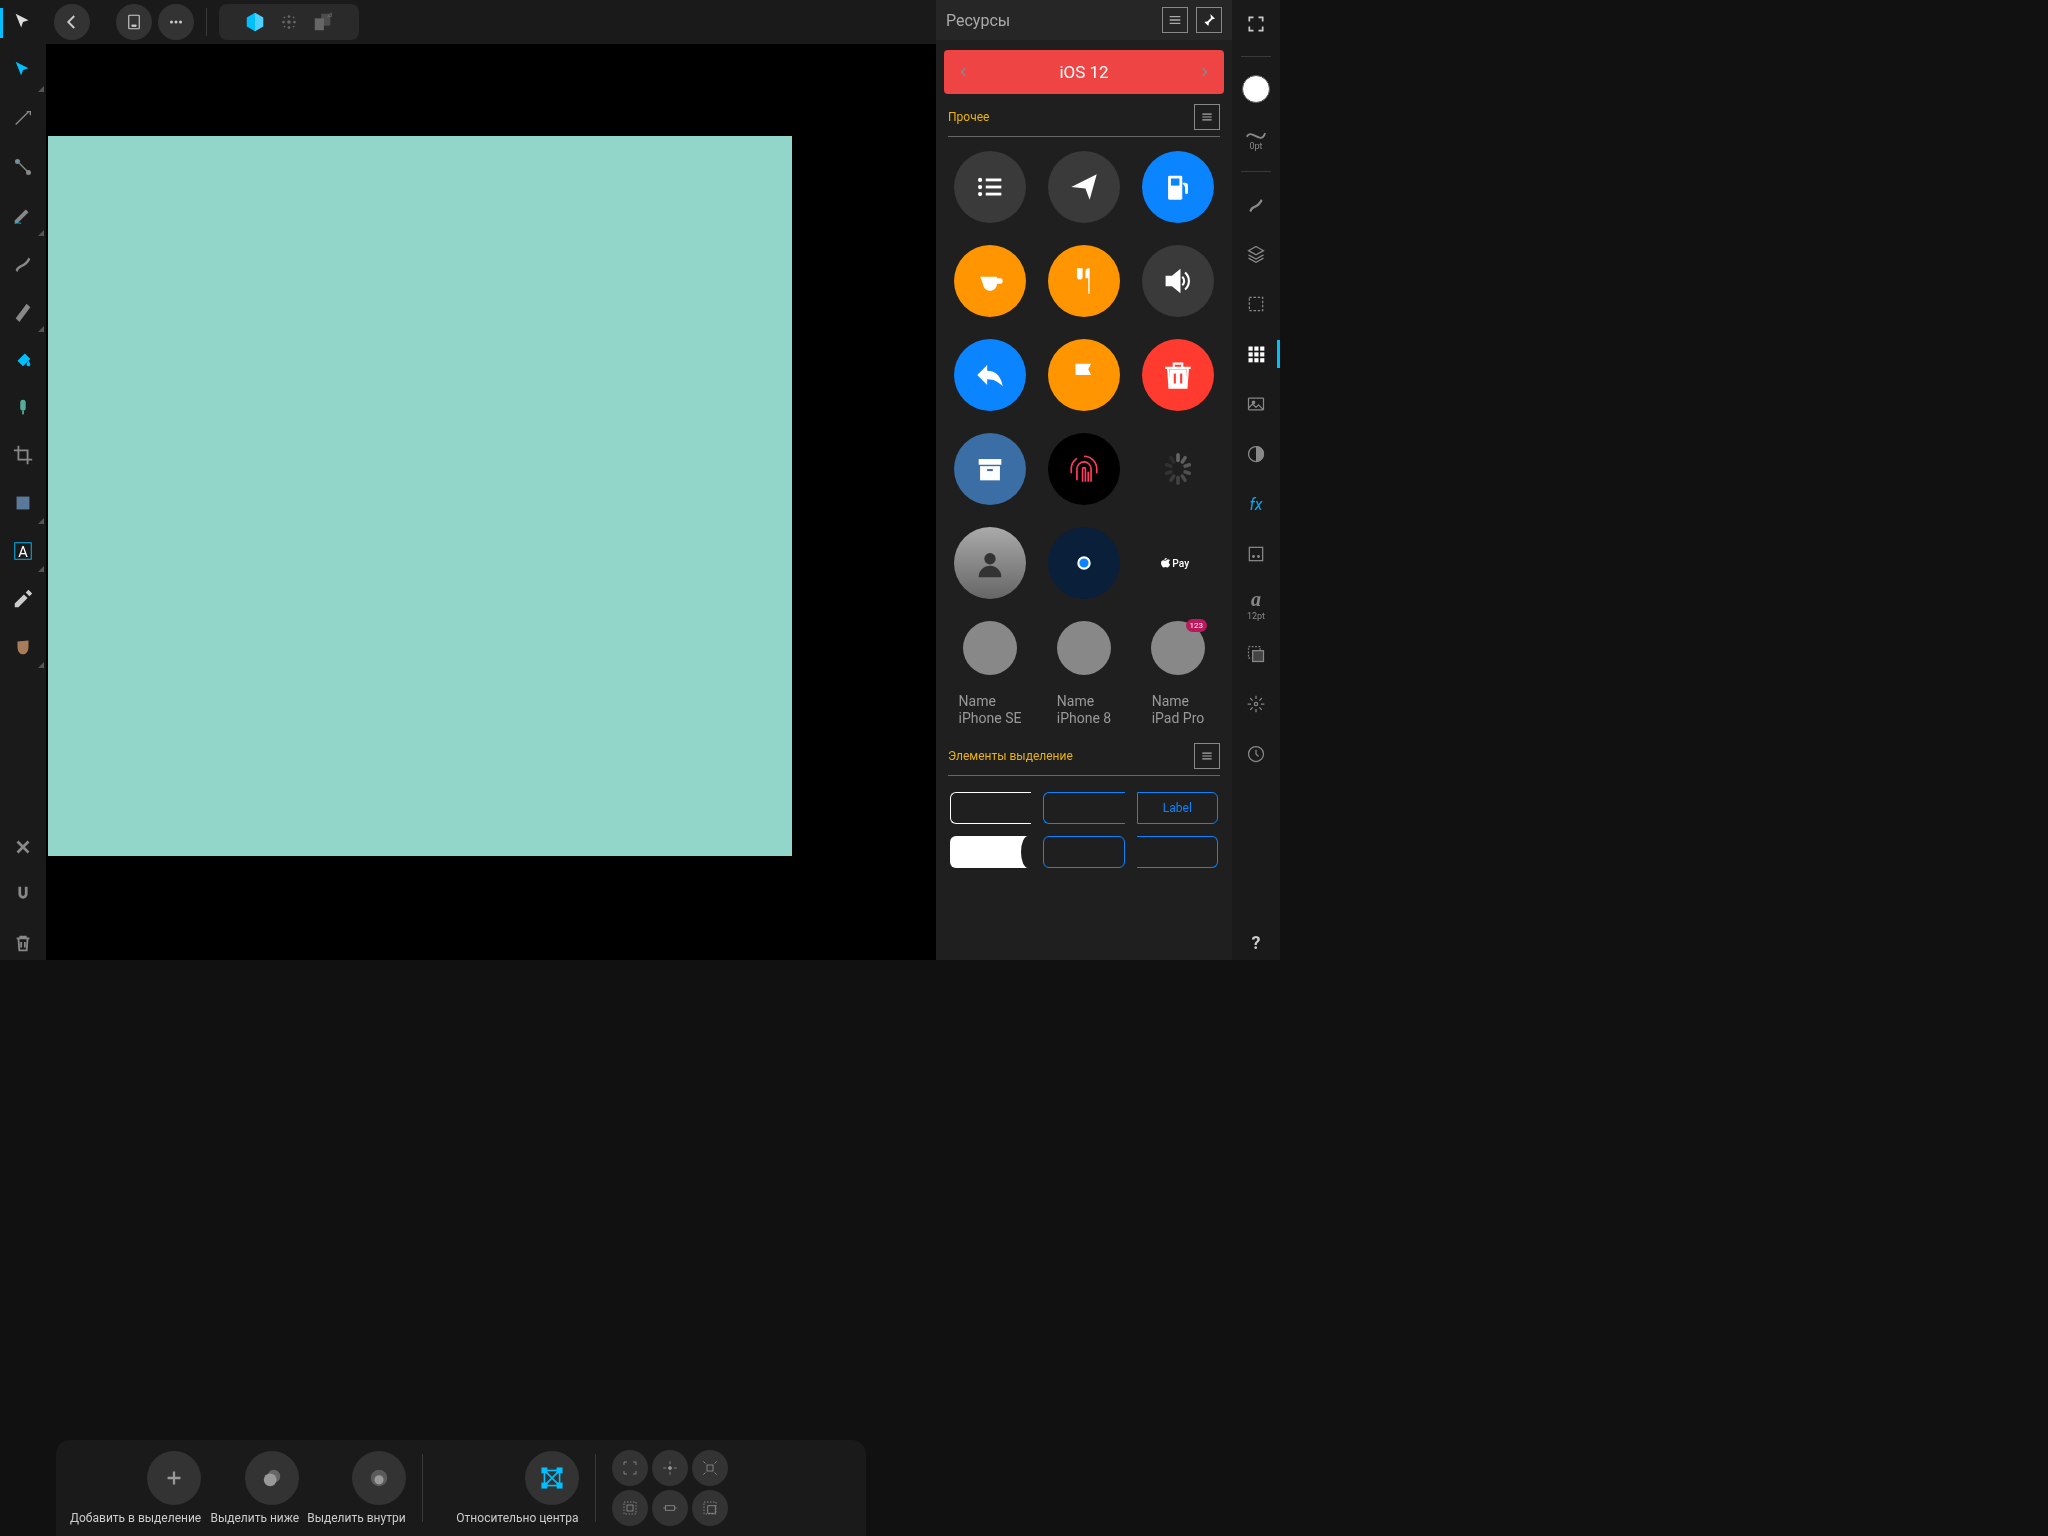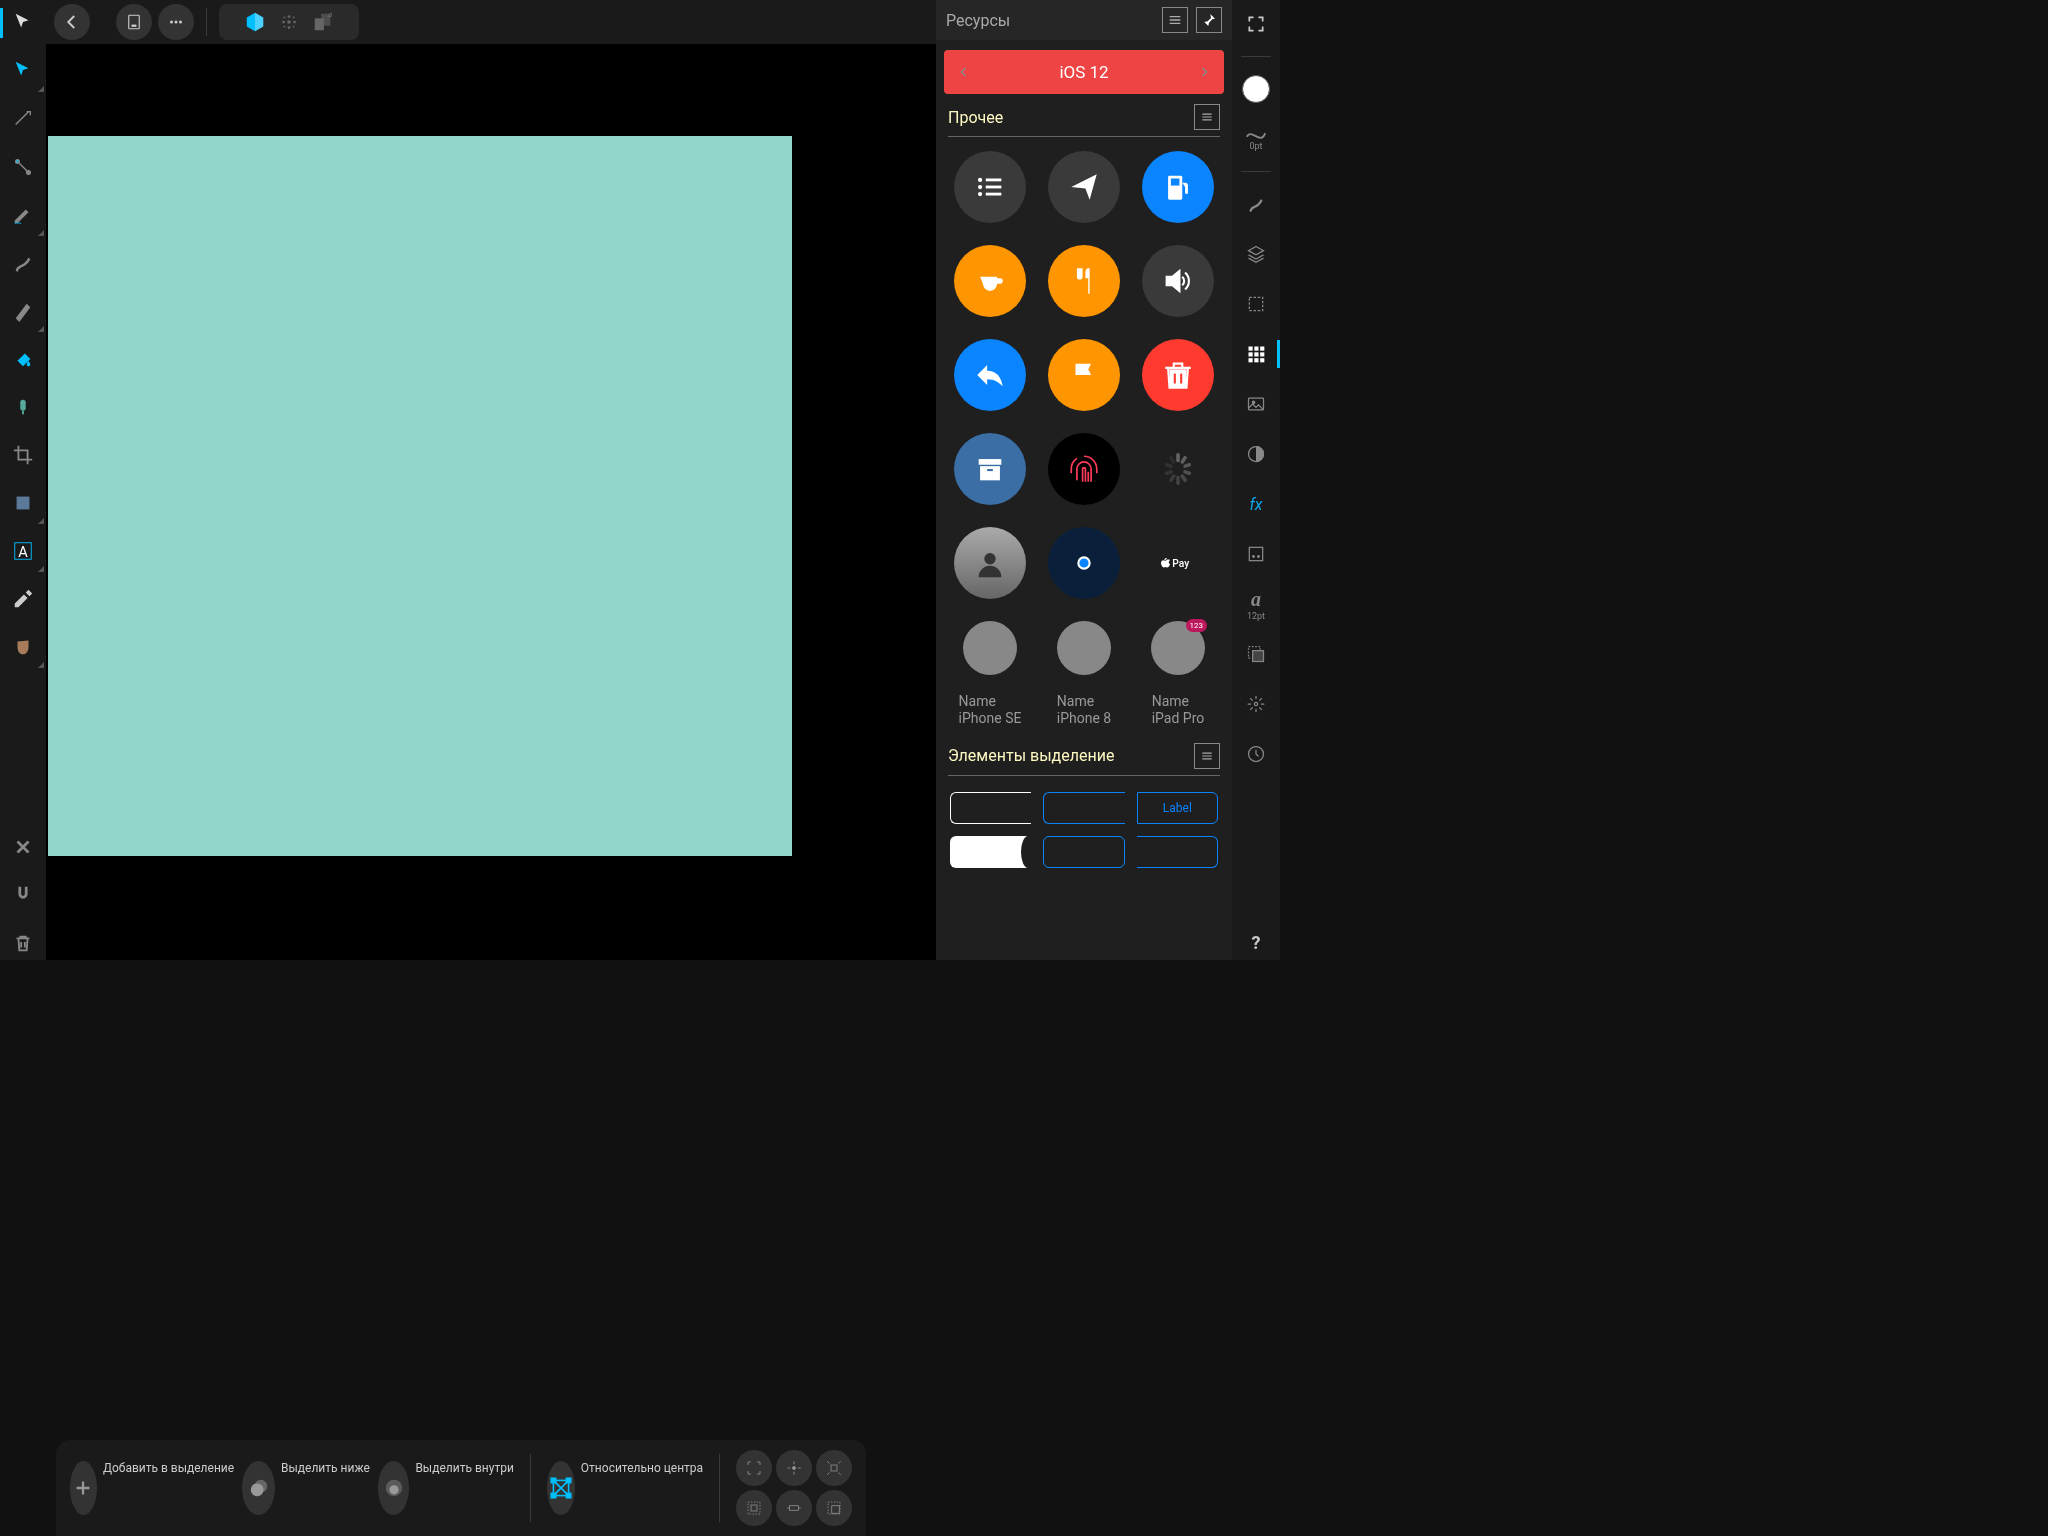--- a/index.html
+++ b/index.html
@@ -19,38 +19,38 @@
 .top-bar{height:44px;background:#1a1a1a;display:flex;align-items:center;gap:6px;padding:0 8px}
 .top-icon{width:36px;height:36px;border-radius:50%;background:#333;display:flex;align-items:center;justify-content:center;cursor:pointer}
 .top-icon.flat{background:transparent;border-radius:4px}
 .top-sep{width:1px;height:28px;background:#3a3a3a;margin:0 6px}
 
 .canvas-area{flex:1;position:relative;background:#000;overflow:hidden}
 .canvas{position:absolute;left:2px;top:92px;width:744px;height:720px;background:#91d6c9}
 
 
 .bottom-bar{position:absolute;left:56px;bottom:0;width:810px;height:96px;background:#1a1a1a;border-radius:14px 14px 0 0;display:flex;align-items:center;padding:0 14px;gap:8px}
-.bb-item{display:flex;flex-direction:row;align-items:flex-start;gap:6px;min-width:90px}
+.bb-item{display:flex;flex-direction:column;align-items:flex-end;gap:6px;min-width:90px}
 .bb-circle{width:54px;height:54px;border-radius:50%;background:#333;display:flex;align-items:center;justify-content:center}
 .bb-label{font-size:12px;color:#ccc;white-space:nowrap}
 .bb-sep{width:1px;height:68px;background:#3a3a3a;margin:0 8px}
 .bb-grid{display:grid;grid-template-columns:repeat(3,36px);gap:4px}
 .bb-small{width:36px;height:36px;border-radius:50%;background:#333;display:flex;align-items:center;justify-content:center}
 
 
 .assets{width:296px;background:#1f1f1f;display:flex;flex-direction:column}
 .assets-header{height:40px;display:flex;align-items:center;padding:12px 10px;gap:8px;background:#262626}
 .assets-title{flex:1;font-size:16px;color:#aaa}
 .hdr-ico{width:26px;height:26px;display:flex;align-items:center;justify-content:center;cursor:pointer}
 .hdr-ico.boxed{border:1px solid #888}
 .category-nav{height:44px;background:#ef4444;display:flex;align-items:center;padding:0 8px;margin:10px 8px 0 8px;border-radius:4px}
 .nav-arrow{width:24px;display:flex;justify-content:center;cursor:pointer;color:#888}
 .category-name{flex:1;text-align:center;font-size:17px;color:#fff}
 .section-header{display:flex;align-items:center;padding:10px 12px 4px 12px}
-.section-title{flex:1;font-size:16px;color:#fef9c3}
+.section-title{flex:1;font-size:12px;color:#eab308}
 .section-line{height:1px;background:#666;margin:2px 12px 8px 12px}
 .asset-grid{display:grid;grid-template-columns:repeat(3,72px);gap:22px 22px;padding:6px 10px;justify-content:center}
 .asset{width:72px;height:72px;border-radius:50%;display:flex;align-items:center;justify-content:center;cursor:pointer;position:relative}
 .asset svg{width:34px;height:34px}
 .asset-label{font-size:14px;color:#999;text-align:left;line-height:1.2;margin-top:18px}
 .asset-wrap{display:flex;flex-direction:column;align-items:center}
 .badge{position:absolute;top:-2px;right:-2px;background:#be185d;color:#fff;font-size:8px;padding:2px 4px;border-radius:8px}
 .ctrl-grid{display:grid;grid-template-columns:repeat(3,1fr);gap:12px;padding:8px 14px}
 .ctrl{height:32px;border-radius:6px}
 

